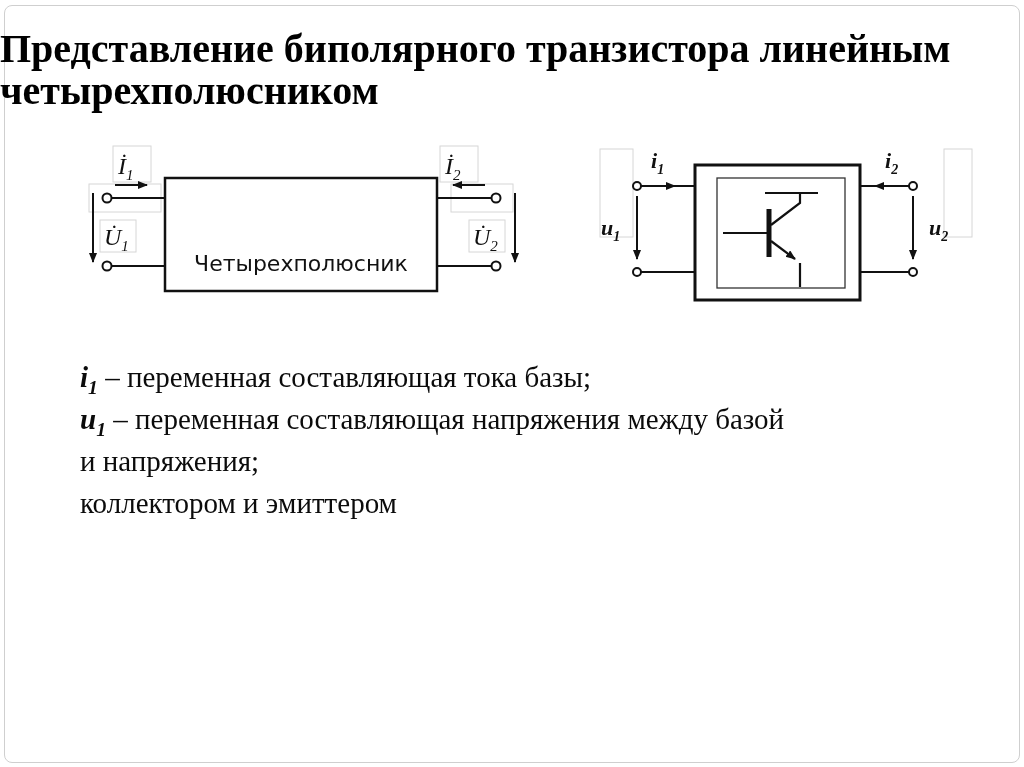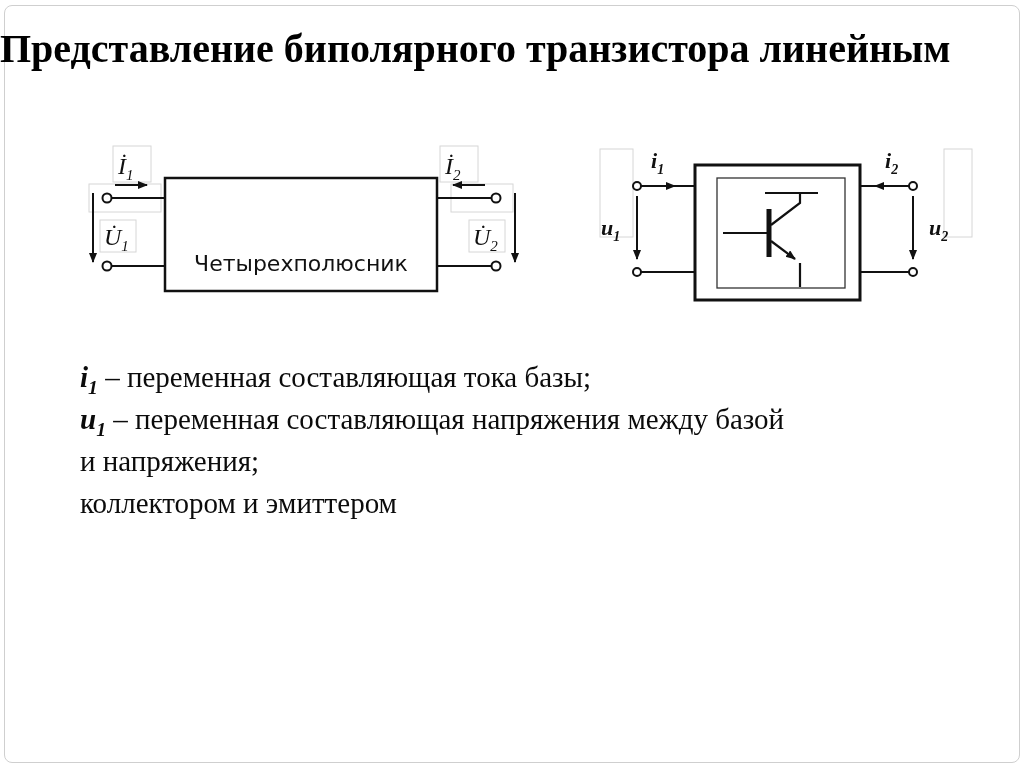--- a/index.html
+++ b/index.html
@@ -40,20 +40,21 @@
   }
 </style>
 </head>
 <body>
 
 <div class="slide">
   <div class="frame"></div>
 
   <div class="title">
     <div>Представление биполярного транзистора линейным</div>
+    <div>четырехполюсником</div>
   </div>
 
   <svg class="diagram-left" width="450" height="190" viewBox="0 0 450 190">
     <defs>
       <marker id="arrL" markerWidth="12" markerHeight="10" refX="9" refY="4" orient="auto" markerUnits="userSpaceOnUse">
         <path d="M0,0 L10,4 L0,8 Z" fill="#111"></path>
       </marker>
     </defs>
 
     <g fill="none" stroke="#d6d6d6" stroke-width="1">

